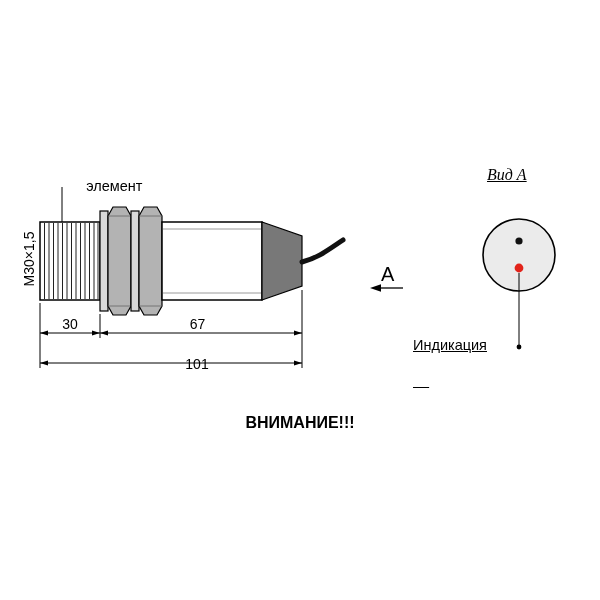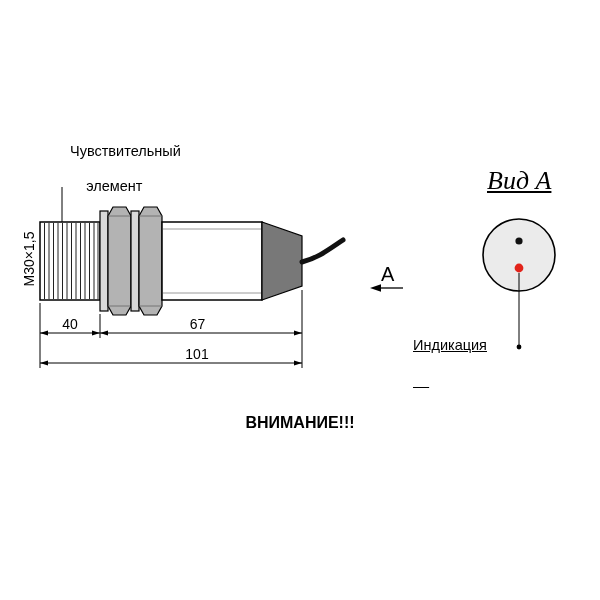--- a/index.html
+++ b/index.html
@@ -14,21 +14,21 @@
   #drawing-svg{position:absolute;left:0;top:0;}
   .lbl{position:absolute;white-space:pre;line-height:17.5px;font-size:14.5px;}
   .dim{position:absolute;font-size:14px;text-align:center;}
   .thread-lbl{
     position:absolute;left:29px;top:259px;font-size:14px;white-space:nowrap;
     transform:translate(-50%,-50%) rotate(-90deg);
   }
   .view-title{
     position:absolute;left:487px;top:166px;
     font-family:"Liberation Serif",serif;font-style:italic;
-    font-size:26px;text-decoration:underline;white-space:nowrap;
+    font-size:16px;text-decoration:underline;white-space:nowrap;
   }
   .view-arrow-lbl{position:absolute;left:381px;top:263px;font-size:20px;}
   .warn{position:absolute;left:0;width:600px;text-align:center;font-weight:bold;font-size:16px;}
   .warn-title{top:414px;}
   .warn-text{top:436px;}
 </style>
 </head>
 <body>
 
 <div id="canvas">
@@ -90,28 +90,28 @@
     <line x1="403" y1="288" x2="377" y2="288" stroke="#000" stroke-width="1.3"></line>
     <polygon points="370,288 381,284.2 381,291.8" fill="#000"></polygon>
 
     <circle cx="519" cy="255" r="36" fill="#ebebeb" stroke="#000" stroke-width="1.6"></circle>
     <circle cx="519" cy="241" r="3.6" fill="#111111"></circle>
     <circle cx="519" cy="268" r="4.4" fill="#e2231a"></circle>
     <line x1="519" y1="273" x2="519" y2="346" stroke="#000" stroke-width="1"></line>
     <circle cx="519" cy="347" r="2.4" fill="#000"></circle>
   </svg>
 
-  <div class="lbl" style="left:70px;top:143px;"><span>Чувствительный</span><br>
+  <div class="lbl" style="left:70px;top:143px;"><br>
     <span>элемент</span></div>
 
   <div class="thread-lbl">М30×1,5</div>
 
-  <div class="dim" style="left:40px;top:316px;width:60px;">40</div>
+  <div class="dim" style="left:40px;top:316px;width:60px;">30</div>
   <div class="dim" style="left:100px;top:316px;width:195px;">67</div>
-  <div class="dim" style="left:40px;top:346px;width:314px;">101</div>
+  <div class="dim" style="left:40px;top:356px;width:314px;">101</div>
 
   <div class="view-arrow-lbl">А</div>
 
   <div class="view-title">Вид А</div>
 
   <div class="lbl" style="left:413px;top:336px;line-height:18px;text-decoration:underline;"><span>Индикация</span><br>
     </div>
 
   <div class="warn warn-title">ВНИМАНИЕ!!!</div>
 

